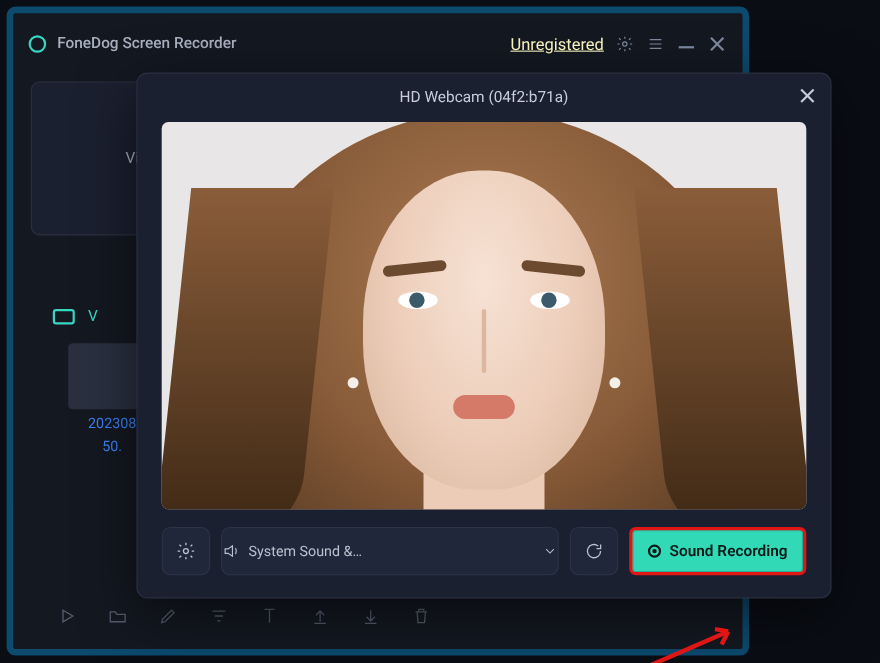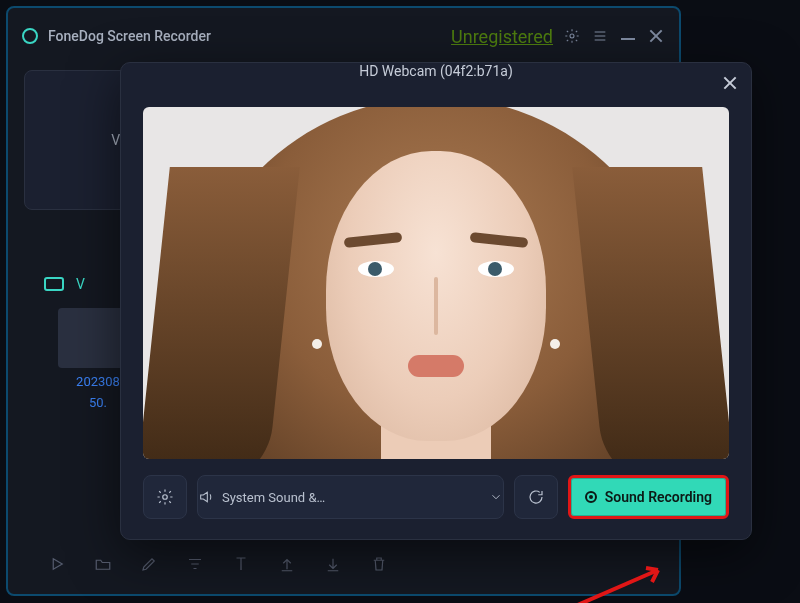--- a/index.html
+++ b/index.html
@@ -1,25 +1,25 @@
 <!DOCTYPE html>
 <html><head>
 <meta charset="utf-8">
 <style>
   * { box-sizing: border-box; margin: 0; padding: 0; font-family: -apple-system, BlinkMacSystemFont, "Segoe UI", Roboto, sans-serif; }
   body { background: #0a0d14; width: 800px; height: 603px; overflow: hidden; position: relative; }
 
-  .app-window { position: absolute; left: 6px; top: 6px; width: 675px; height: 590px; background: #141821; border: 2px solid #0c4a6e; border-radius: 8px; }
+  .app-window { position: absolute; left: 6px; top: 6px; width: 675px; height: 590px; background: #141821; border: 6px solid #0c4a6e; border-radius: 8px; }
 
   
   .titlebar { height: 56px; display: flex; align-items: center; padding: 0 14px; gap: 10px; }
   .logo { width: 16px; height: 16px; border: 2px solid #3ad6c4; border-radius: 50%; }
   .app-title { color: #a8b0bf; font-size: 14px; font-weight: 500; }
   .tb-spacer { flex: 1; }
-  .reg-link { color: #4d7c0f; text-decoration: underline; font-size: 18px; }
+  .reg-link { color: #fef9c3; text-decoration: underline; font-size: 15px; }
   .tb-icon { width: 18px; height: 18px; color: #7e8aa0; cursor: pointer; display:flex; align-items:center; justify-content:center; }
   .tb-icon svg { width: 16px; height:16px; }
   .tb-min { width:14px; height:2px; background:#7e8aa0; margin-top:6px;}
   .tb-close { position:relative; width:14px; height:14px;}
   .tb-close::before,.tb-close::after{content:"";position:absolute;left:6px;top:-1px;width:2px;height:16px;background:#7e8aa0;}
   .tb-close::before{transform:rotate(45deg);} .tb-close::after{transform:rotate(-45deg);}
 
   
   .main-area { position:absolute; left:16px; top:62px; right:16px; height:140px; display:flex; gap:16px; }
   .big-card { flex:1; background:#1b2030; border:1px solid #2a3040; border-radius:8px; display:flex; flex-direction:column; align-items:center; justify-content:center; gap:10px; color:#a8b0bf; font-size:14px;}
@@ -37,21 +37,21 @@
   .file { width:120px; display:flex; flex-direction:column; align-items:center; gap:6px; color:#3b82f6; font-size:13px; text-align:right;}
   .thumb { width:80px; height:60px; background:#2a3040; border-radius:4px;}
 
   
   .bottom-icons { position:absolute; left:40px; bottom:18px; height:24px; display:flex; gap:28px; align-items:center; }
   .bico { width:18px; height:18px; color:#555c6e; }
   .bico svg{width:18px;height:18px;}
 
   
   .modal { position:absolute; left:112px; top:54px; width:632px; height:478px; background:#1b2030; border:1px solid #2a3040; border-radius:10px; box-shadow:0 14px 50px rgba(0,0,0,.55); display:flex; flex-direction:column; }
-  .modal-title { height:44px; display:flex; justify-content:center; color:#c6ccd8; font-size:14px; position:relative;}
+  .modal-title { height:44px; display:flex; align-items:center; justify-content:center; color:#c6ccd8; font-size:14px; position:relative;}
   .modal-close{position:absolute; right:14px; top:13px; width:14px; height:14px; cursor:pointer;}
   .modal-close::before,.modal-close::after{content:"";position:absolute;left:6px;top:-1px;width:2px;height:16px;background:#c6ccd8;}
   .modal-close::before{transform:rotate(45deg);} .modal-close::after{transform:rotate(-45deg);}
 
   .preview { margin:0 22px; height:352px; border-radius:6px; background:#e8e6e6; overflow:hidden; position:relative;}
   
   .hair{position:absolute;left:50%;top:-10px;transform:translateX(-50%);width:500px;height:500px;border-radius:50%;
         background:radial-gradient(circle at 50% 30%, #a97a52 0%, #8a5d3a 40%, #5e3e25 70%, #3c2714 100%);}
   .face{position:absolute;left:50%;top:44px;transform:translateX(-50%);width:220px;height:290px;border-radius:48% 48% 46% 46%;
         background:radial-gradient(ellipse at 50% 35%, #f7e2d4 0%, #eccdb9 55%, #d8b49c 100%);}

